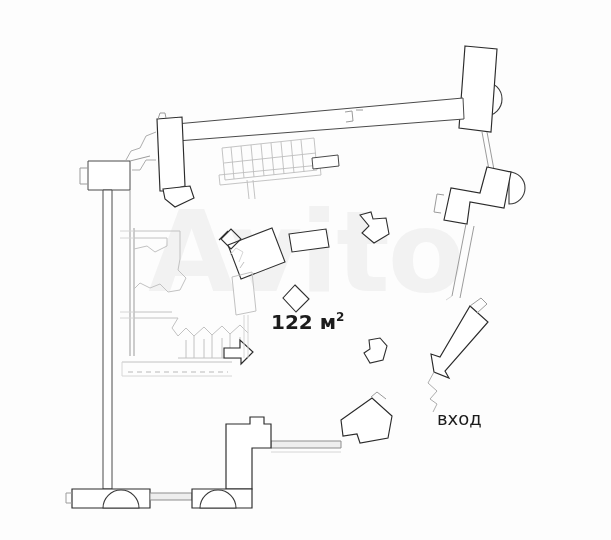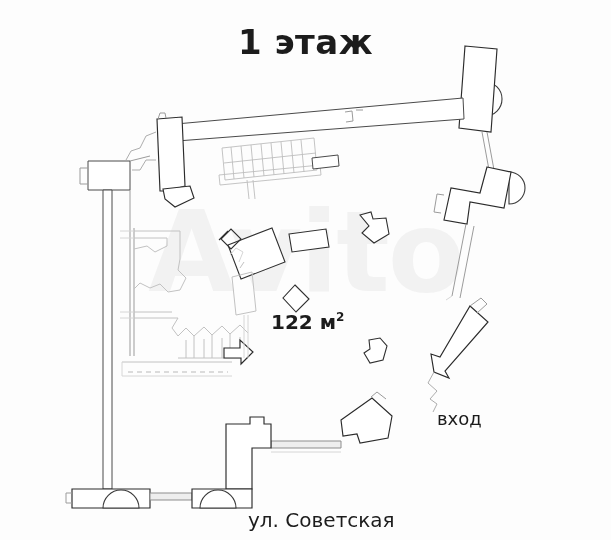--- a/index.html
+++ b/index.html
@@ -274,21 +274,19 @@
     <g>
       <path class="bay" d="M 200 508 A 18 18 0 0 1 236 508 Z"></path>
     </g>
 
     <g>
       <path class="wall-faint2" d="M 452 296 L 446 300"></path>
     </g>
 
   </svg>
 
-  <div class="txt" id="title-text">1 этаж</div>
 
   <div class="txt" id="area-text"><span>122 м</span><sup>2</sup></div>
 
   <div class="txt" id="entrance-text">вход</div>
 
-  <div class="txt" id="street-text">ул. Советская</div>
 
 </div>
 
 </body></html>

